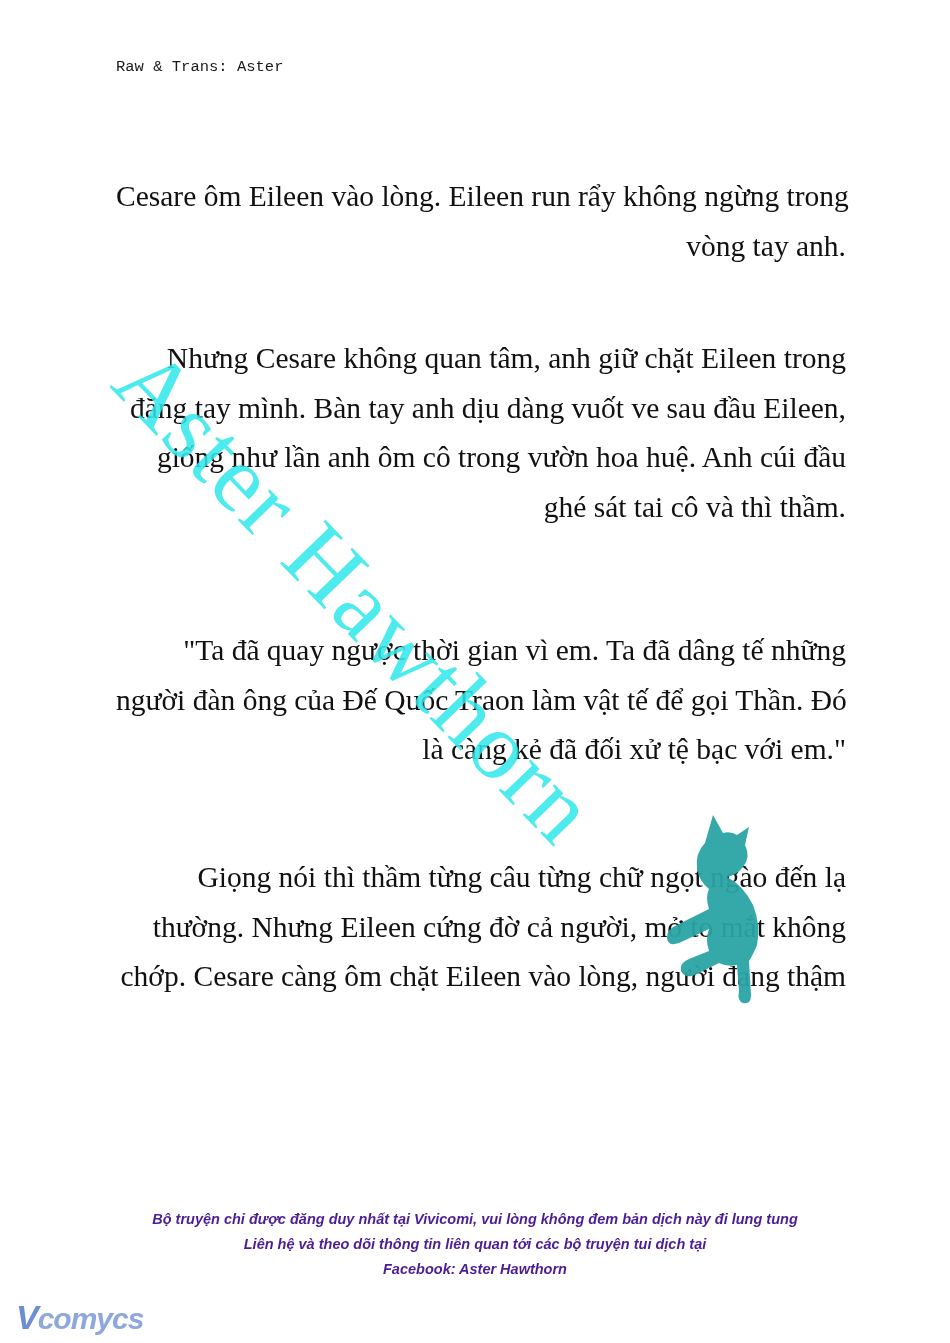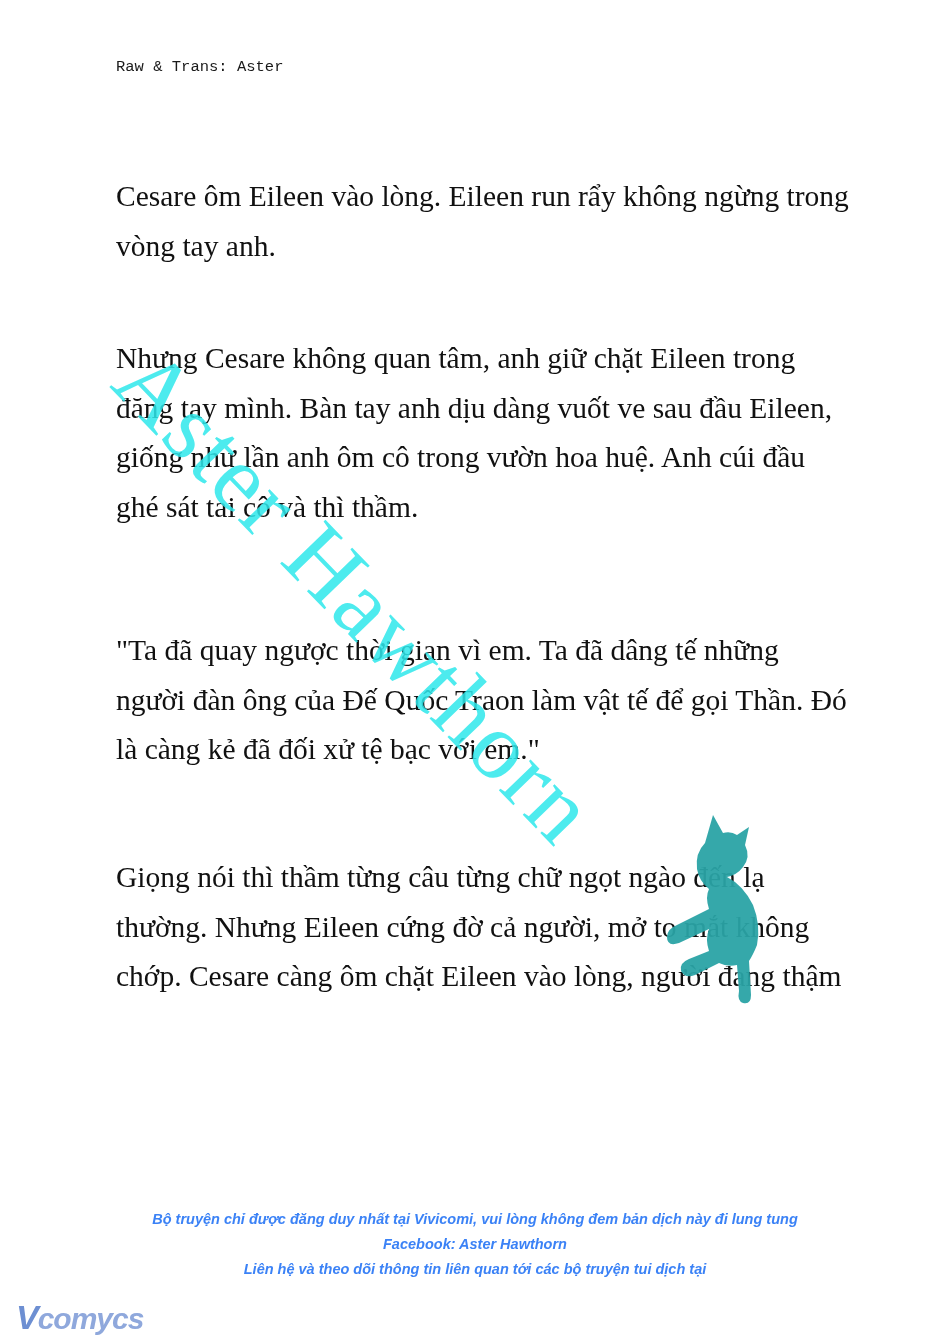--- a/index.html
+++ b/index.html
@@ -31,21 +31,21 @@
       color: #111111;
     }
     .para {
       position: absolute;
       left: 0;
       width: 730px;
       line-height: 49.5px;
       margin: 0;
       white-space: nowrap;
     }
-    .para .line { display: block; }
+    .para .line { display: block; text-align: right; }
     .watermark-text {
       position: absolute;
       left: 112px;
       top: 560px;
       font-family: "Liberation Serif", serif;
       font-size: 96px;
       color: #2ee8ec;
       opacity: 0.85;
       transform-origin: 0 0;
       transform: translate(60px, -235px) rotate(46deg);
@@ -64,21 +64,21 @@
     .footer {
       position: absolute;
       left: 0;
       top: 1207px;
       width: 950px;
       text-align: center;
       font-family: "Liberation Sans", sans-serif;
       font-style: italic;
       font-weight: bold;
       font-size: 14.5px;
-      color: #3b82f6;
+      color: #4c1d95;
       line-height: 25px;
     }
     .logo {
       position: absolute;
       left: 16px;
       top: 1298px;
       font-family: Liberation Sans, sans-serif;
       font-style: italic;
       font-weight: bold;
       font-size: 30px;
@@ -125,17 +125,17 @@
     M48 10 L58 28 Q66 26 72 30 L84 22 L80 40 Q86 52 78 62
     Q72 70 62 72 Q78 80 88 100 Q96 120 92 140
     Q88 150 84 156 L86 190 Q86 200 78 198 Q72 196 74 186 L72 160
     Q62 162 54 158 L30 170 Q20 174 16 166 Q14 158 24 154 L44 146
     Q40 134 44 124 L14 138 Q2 142 2 132 Q2 124 12 120 L44 104
     Q40 92 44 84 Q34 76 32 64 Q30 48 40 38 Z"></path>
 </svg>
 
 <div class="footer">
   <div>Bộ truyện chỉ được đăng duy nhất tại Vivicomi, vui lòng không đem bản dịch này đi lung tung</div>
+  <div>Liên hệ và theo dõi thông tin liên quan tới các bộ truyện tui dịch tại</div>
   <div>Facebook: Aster Hawthorn</div>
-  <div>Liên hệ và theo dõi thông tin liên quan tới các bộ truyện tui dịch tại</div>
 </div>
 
 <div class="logo"><span class="v">V</span><span>comycs</span></div>
 
 </body></html>

